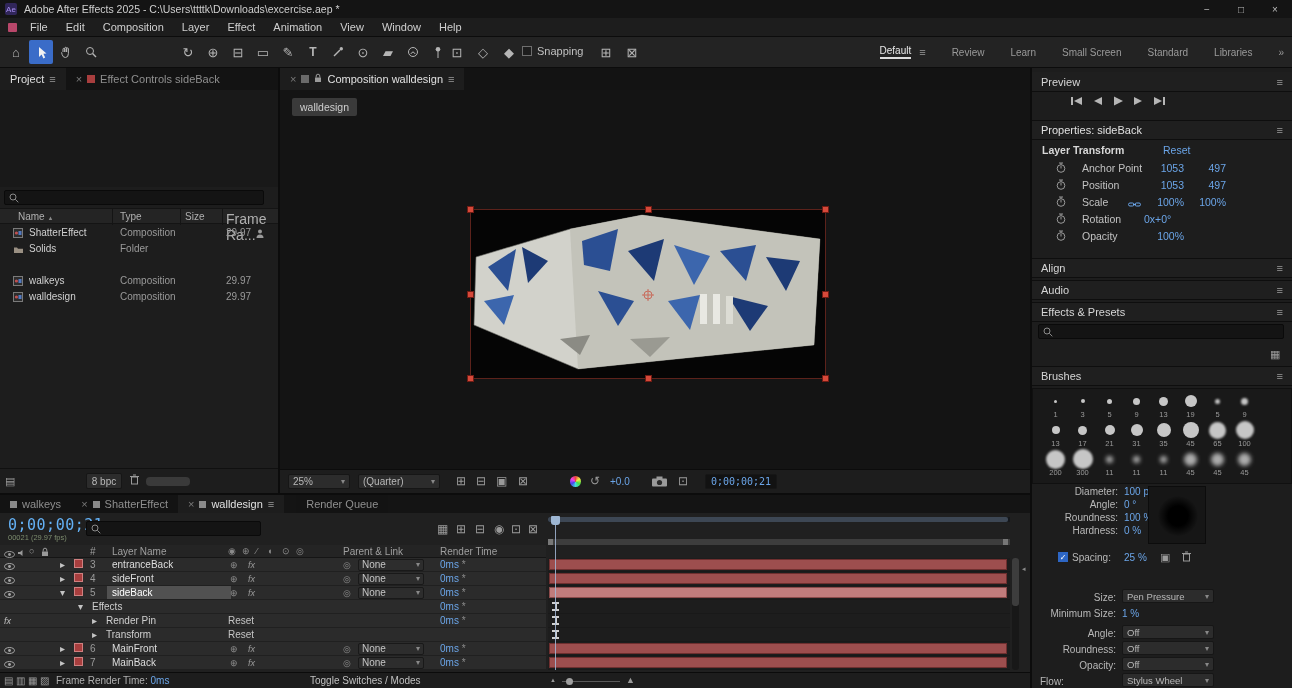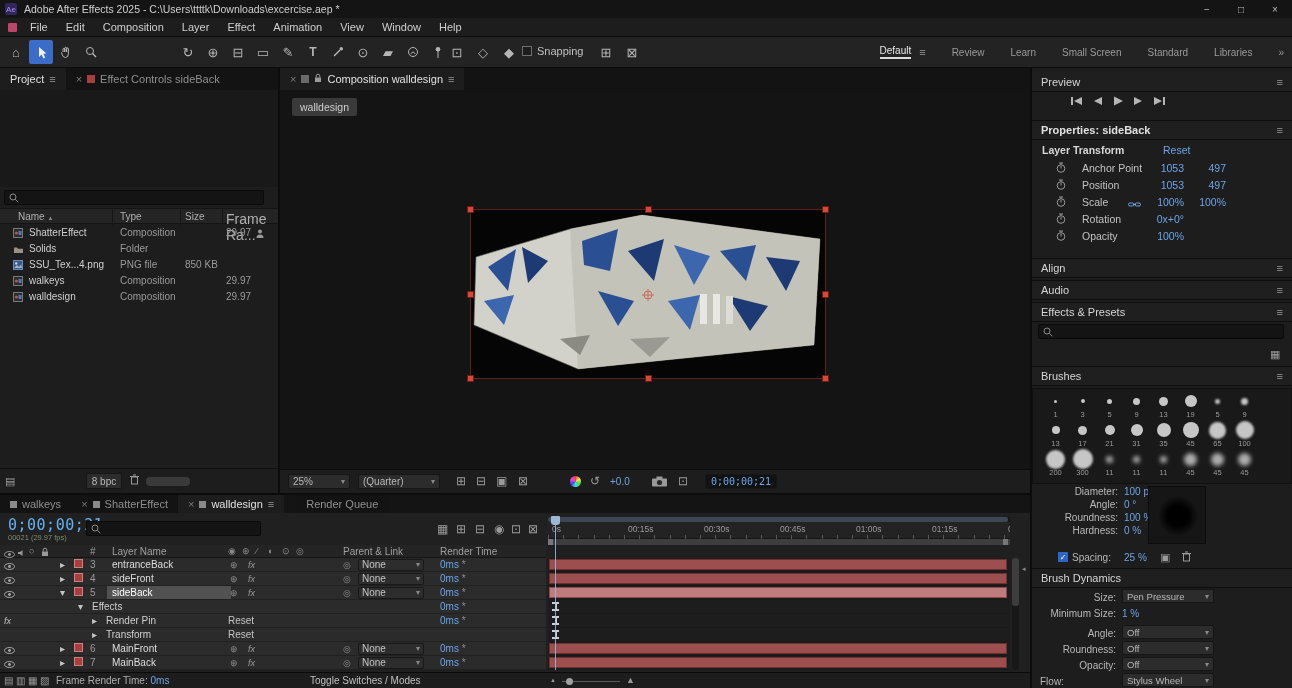--- a/index.html
+++ b/index.html
@@ -189,30 +189,20 @@
             <path d="M0.5 9 a3.5 3.5 0 0 1 7 0 Z" fill="#9a9a9a"></path>
           </svg></span>
     </div>
     <div class="abs" style="left:0;top:173px;width:278px;height:16px">
       <span class="abs" style="left:13px;top:3px"><svg width="11" height="9">
             <path d="M1 2.5 h3 l1 1.2 h5 V8 H1 Z" fill="#9a9083"></path>
           </svg></span>
       <span class="abs" style="left:29px;top:2px;font-size:10px;color:#d0d0d0">Solids</span>
       <span class="abs" style="left:120px;top:2px;font-size:10px;color:#9a9a9a">Folder</span>
     </div>
-    <div class="abs" style="left:0;top:189px;width:278px;height:16px">
-      <span class="abs" style="left:13px;top:3px"><svg width="10" height="10">
-            <rect x="0.5" y="0.5" width="9" height="9" fill="#3c5a86" stroke="#6a8ab8"></rect>
-            <circle cx="3.2" cy="3.4" r="1.2" fill="#cfd8e8"></circle>
-            <path d="M1 8 L4 5 L6 7 L8 4.5 L9 8 Z" fill="#9fb4d0"></path>
-          </svg></span>
-      <span class="abs" style="left:29px;top:2px;font-size:10px;color:#d0d0d0">SSU_Tex...4.png</span>
-      <span class="abs" style="left:120px;top:2px;font-size:10px;color:#9a9a9a">PNG file</span>
-      <span class="abs" style="left:185px;top:2px;font-size:10px;color:#9a9a9a">850 KB</span>
-    </div>
     <div class="abs" style="left:0;top:205px;width:278px;height:16px">
       <span class="abs" style="left:13px;top:3px"><svg width="10" height="10">
             <rect x="0.5" y="0.5" width="9" height="9" fill="#2c2c2c" stroke="#7a7a7a"></rect>
             <circle cx="3.4" cy="5" r="1.6" fill="#c05050"></circle>
             <rect x="5.5" y="3" width="3" height="4" fill="#5078c0"></rect>
           </svg></span>
       <span class="abs" style="left:29px;top:2px;font-size:10px;color:#d0d0d0">walkeys</span>
       <span class="abs" style="left:120px;top:2px;font-size:10px;color:#9a9a9a">Composition</span>
       <span class="abs" style="left:226px;top:2px;font-size:10px;color:#9a9a9a">29.97</span>
     </div>
@@ -339,21 +329,21 @@
       <span><svg width="12" height="10">
             <polygon points="2,1 10,5 2,9" fill="#b5b5b5"></polygon>
           </svg></span>
       <span><svg width="14" height="10">
             <polygon points="2,1 10,5 2,9" fill="#b5b5b5"></polygon>
             <rect x="11" y="1" width="2" height="8" fill="#b5b5b5"></rect>
           </svg></span>
     </div>
 
     <div class="sech" style="top:52px">
-      <span style="font-weight:bold;color:#e0e0e0">Properties: sideBack</span>
+      <span style="font-weight:normal;color:#e0e0e0">Properties: sideBack</span>
       <span class="ham">≡</span>
     </div>
     <span class="abs" style="left:10px;top:76px;color:#d8d8d8;font-size:10.5px;font-weight:bold">Layer Transform</span>
     <span class="abs val" style="left:131px;top:76px;font-size:10.5px">Reset</span>
 
     <div class="abs" style="left:0;top:92px;width:260px;height:16px">
       <span class="abs" style="left:24px;top:2px"><svg width="10" height="11">
             <circle cx="5" cy="6.5" r="3.8" fill="none" stroke="#9a9a9a"></circle>
             <line x1="5" y1="6.5" x2="5" y2="3.8" stroke="#9a9a9a"></line>
             <line x1="3" y1="1" x2="7" y2="1" stroke="#9a9a9a"></line>
@@ -391,21 +381,21 @@
       <span class="abs val" style="left:154px;top:2px;width:40px;text-align:right;font-size:10.5px">100%</span>
     </div>
     <div class="abs" style="left:0;top:143px;width:260px;height:16px">
       <span class="abs" style="left:24px;top:2px"><svg width="10" height="11">
             <circle cx="5" cy="6.5" r="3.8" fill="none" stroke="#9a9a9a"></circle>
             <line x1="5" y1="6.5" x2="5" y2="3.8" stroke="#9a9a9a"></line>
             <line x1="3" y1="1" x2="7" y2="1" stroke="#9a9a9a"></line>
             <line x1="5" y1="1" x2="5" y2="2.6" stroke="#9a9a9a"></line>
           </svg></span>
       <span class="plabel" style="left:50px;top:2px">Rotation</span>
-      <span class="abs val" style="left:112px;top:2px;width:40px;text-align:right;font-size:10.5px">0x+0°</span>
+      <span class="abs val" style="left:112px;top:2px;width:40px;text-align:left;font-size:10.5px">0x+0°</span>
     </div>
     <div class="abs" style="left:0;top:160px;width:260px;height:16px">
       <span class="abs" style="left:24px;top:2px"><svg width="10" height="11">
             <circle cx="5" cy="6.5" r="3.8" fill="none" stroke="#9a9a9a"></circle>
             <line x1="5" y1="6.5" x2="5" y2="3.8" stroke="#9a9a9a"></line>
             <line x1="3" y1="1" x2="7" y2="1" stroke="#9a9a9a"></line>
             <line x1="5" y1="1" x2="5" y2="2.6" stroke="#9a9a9a"></line>
           </svg></span>
       <span class="plabel" style="left:50px;top:2px">Opacity</span>
       <span class="abs val" style="left:112px;top:2px;width:40px;text-align:right;font-size:10.5px">100%</span>
@@ -598,23 +588,20 @@
     <span class="abs" style="left:26px;top:484px;width:10px;height:10px;background:#2d66c4;color:#fff;font-size:8px;display:inline-flex;align-items:center;justify-content:center">✓</span>
     <span class="abs" style="left:40px;top:484px;font-size:10px;color:#b8b8b8">Spacing:</span>
     <span class="abs val" style="left:92px;top:484px;font-size:10px">25 %</span>
     <span class="abs" style="left:128px;top:483px;color:#9a9a9a;font-size:11px">▣</span>
     <span class="abs" style="left:150px;top:483px"><svg width="9" height="11">
           <rect x="1.5" y="3" width="6" height="7" fill="none" stroke="#9a9a9a"></rect>
           <line x1="0" y1="2.5" x2="9" y2="2.5" stroke="#9a9a9a"></line>
           <line x1="3" y1="1" x2="6" y2="1" stroke="#9a9a9a"></line>
         </svg></span>
 
-    <div class="sech" style="top:500px">
-      <span>Brush Dynamics</span>
-    </div>
     <span class="abs" style="left:8px;top:524px;width:76px;text-align:right;font-size:10px;color:#b8b8b8">Size:</span>
     <span class="abs dd" style="left:90px;top:521px;width:92px;height:14px">
         <span style="font-size:9.5px">Pen Pressure</span>
         <span style="font-size:8px;color:#888">▾</span>
       </span>
     <span class="abs" style="left:8px;top:540px;width:76px;text-align:right;font-size:10px;color:#b8b8b8">Minimum Size:</span>
     <span class="abs val" style="left:90px;top:540px;font-size:10px">1 %</span>
     <span class="abs" style="left:8px;top:560px;width:76px;text-align:right;font-size:10px;color:#b8b8b8">Angle:</span>
     <span class="abs dd" style="left:90px;top:557px;width:92px;height:14px">
         <span style="font-size:9.5px">Off</span>
@@ -671,30 +658,20 @@
     <span class="abs" style="left:437px;top:27px;color:#9a9a9a;font-size:12px">▦</span>
     <span class="abs" style="left:456px;top:27px;color:#9a9a9a;font-size:12px">⊞</span>
     <span class="abs" style="left:475px;top:27px;color:#9a9a9a;font-size:12px">⊟</span>
     <span class="abs" style="left:494px;top:27px;color:#9a9a9a;font-size:12px">◉</span>
     <span class="abs" style="left:511px;top:27px;color:#9a9a9a;font-size:12px">⊡</span>
     <span class="abs" style="left:528px;top:27px;color:#9a9a9a;font-size:12px">⊠</span>
 
     <div class="abs" style="left:548px;top:22px;width:462px;height:28px;overflow:hidden">
       <div class="abs" style="left:0;top:0;width:462px;height:5px;background:#15181c">
         <div class="abs" style="left:0;top:0;width:460px;height:5px;background:#3d4754;border-radius:2px"></div>
-      </div>
-      <div class="abs" style="left:0;top:5px;width:462px;height:17px;background:#232323;border-bottom:1px solid #151515">
-        <span class="rlabel" style="left:4px;top:2px">0s</span>
-        <span class="rlabel" style="left:80px;top:2px">00:15s</span>
-        <span class="rlabel" style="left:156px;top:2px">00:30s</span>
-        <span class="rlabel" style="left:232px;top:2px">00:45s</span>
-        <span class="rlabel" style="left:308px;top:2px">01:00s</span>
-        <span class="rlabel" style="left:384px;top:2px">01:15s</span>
-        <span class="rlabel" style="left:460px;top:2px">01:3</span>
-        <div class="abs" style="left:0;top:13px;width:462px;height:4px;background:repeating-linear-gradient(90deg,#555 0 1px,transparent 1px 15.2px)"></div>
       </div>
       <div class="abs" style="left:0;top:22px;width:462px;height:6px;background:#3d3d3d">
         <span class="abs" style="left:0;top:0;width:5px;height:6px;background:#777"></span>
         <span class="abs" style="left:455px;top:0;width:5px;height:6px;background:#777"></span>
       </div>
     </div>
 
     <div class="abs" style="left:0;top:50px;width:546px;height:13px;background:#242424;border-bottom:1px solid #151515">
       <span class="abs" style="left:4px;top:3px"><svg width="11" height="7">
             <ellipse cx="5.5" cy="3.5" rx="5" ry="3" fill="none" stroke="#9a9a9a"></ellipse>

